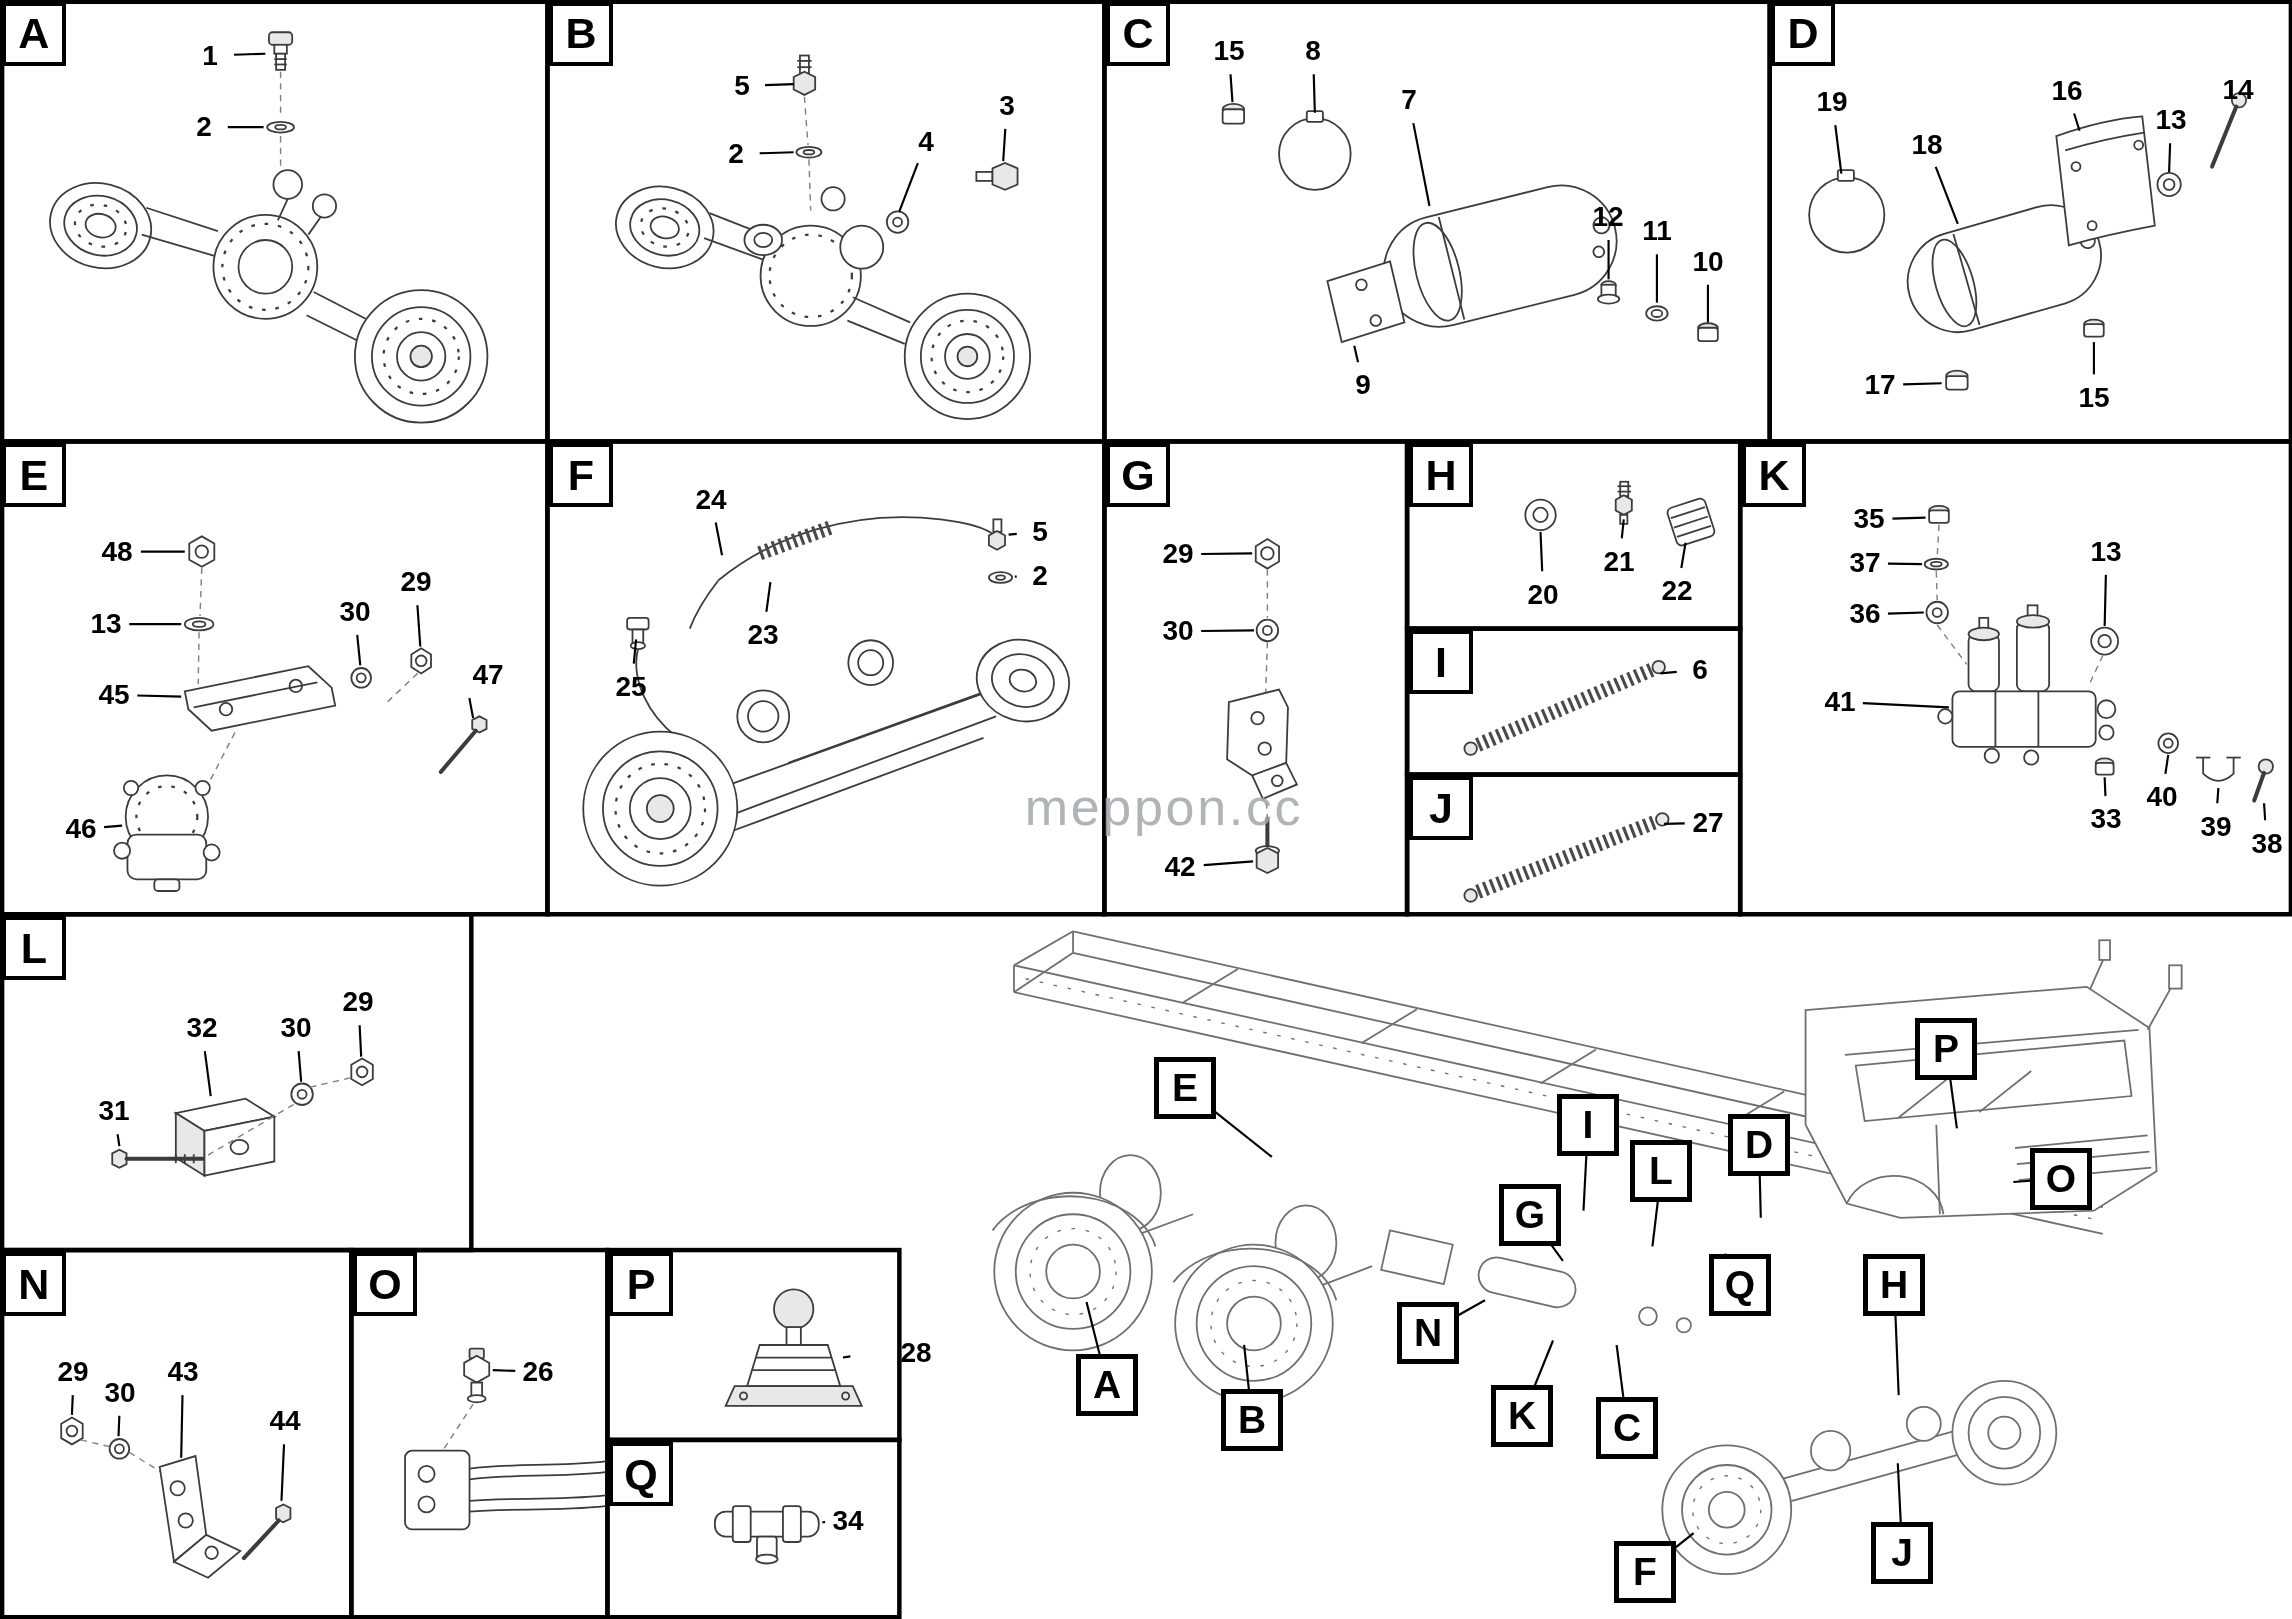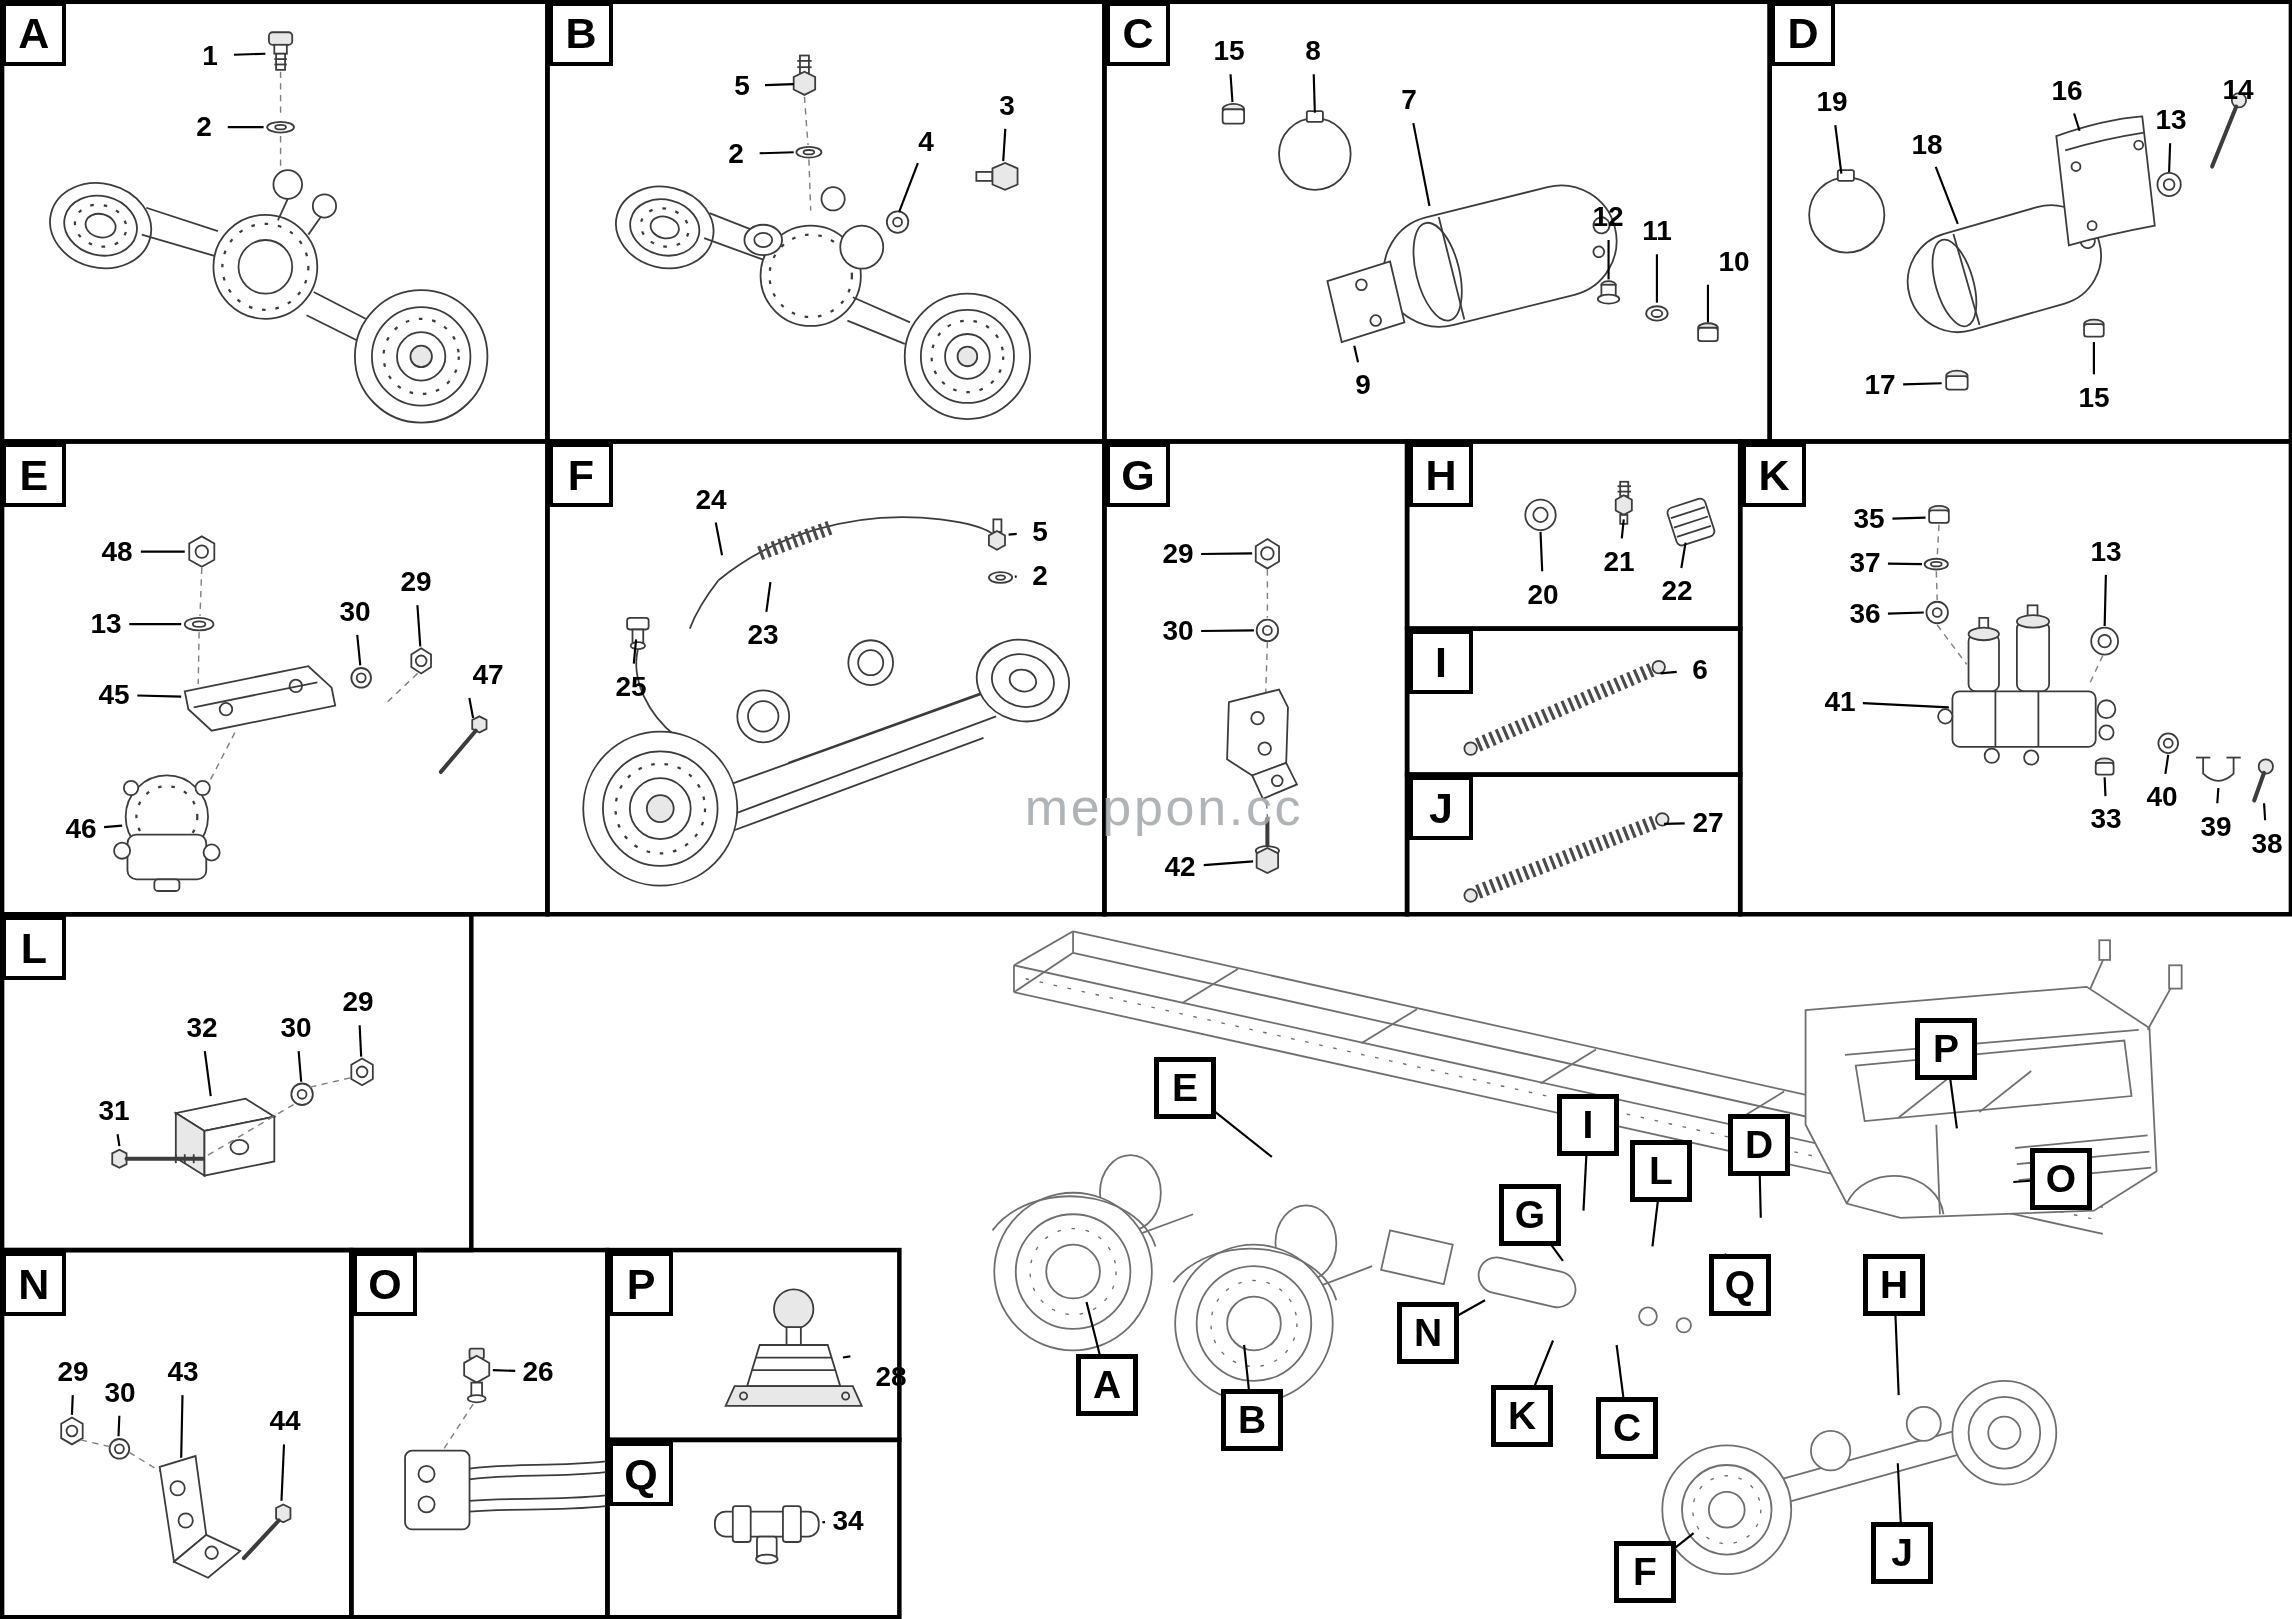--- a/index.html
+++ b/index.html
@@ -665,21 +665,21 @@
       <div class="callout" style="left: 736px; top: 154px;">2</div>
       <div class="callout" style="left: 926px; top: 142px;">4</div>
       <div class="callout" style="left: 1007px; top: 106px;">3</div>
       <div class="letter-box panel-letter" style="left: 1106px; top: 1.8px;">C</div>
       <div class="callout" style="left: 1229px; top: 51px;">15</div>
       <div class="callout" style="left: 1313px; top: 51px;">8</div>
       <div class="callout" style="left: 1409px; top: 100px;">7</div>
       <div class="callout" style="left: 1363px; top: 385px;">9</div>
       <div class="callout" style="left: 1608px; top: 217px;">12</div>
       <div class="callout" style="left: 1657px; top: 231px;">11</div>
-      <div class="callout" style="left: 1708px; top: 262px; margin-left: 26px;">10</div>
+      <div class="callout" style="left: 1708px; top: 262px;">10</div>
       <div class="letter-box panel-letter" style="left: 1771px; top: 1.8px;">D</div>
       <div class="callout" style="left: 1832px; top: 102px;">19</div>
       <div class="callout" style="left: 1927px; top: 145px;">18</div>
       <div class="callout" style="left: 2067px; top: 91px;">16</div>
       <div class="callout" style="left: 2171px; top: 120px;">13</div>
       <div class="callout" style="left: 2238px; top: 90px;">14</div>
       <div class="callout" style="left: 1880px; top: 385px;">17</div>
       <div class="callout" style="left: 2094px; top: 398px;">15</div>
       <div class="letter-box panel-letter" style="left: 1.8px; top: 443px;">E</div>
       <div class="callout" style="left: 117px; top: 552px;">48</div>
@@ -723,21 +723,21 @@
       <div class="callout" style="left: 358px; top: 1002px;">29</div>
       <div class="callout" style="left: 114px; top: 1111px;">31</div>
       <div class="letter-box panel-letter" style="left: 1.8px; top: 1252px;">N</div>
       <div class="callout" style="left: 73px; top: 1372px;">29</div>
       <div class="callout" style="left: 120px; top: 1393px;">30</div>
       <div class="callout" style="left: 183px; top: 1372px;">43</div>
       <div class="callout" style="left: 285px; top: 1421px;">44</div>
       <div class="letter-box panel-letter" style="left: 353px; top: 1252px;">O</div>
       <div class="callout" style="left: 538px; top: 1372px;">26</div>
       <div class="letter-box panel-letter" style="left: 609px; top: 1252px;">P</div>
-      <div class="callout" style="left: 891px; top: 1353px; margin-top: 24px;">28</div>
+      <div class="callout" style="left: 916px; top: 1353px;">28</div>
       <div class="letter-box panel-letter" style="left: 609px; top: 1442px;">Q</div>
       <div class="callout" style="left: 848px; top: 1521px;">34</div>
       <div class="letter-box tag-letter" style="left: 1185px; top: 1088px;">E</div>
       <div class="letter-box tag-letter" style="left: 1588px; top: 1125px;">I</div>
       <div class="letter-box tag-letter" style="left: 1661px; top: 1171px;">L</div>
       <div class="letter-box tag-letter" style="left: 1759px; top: 1145px;">D</div>
       <div class="letter-box tag-letter" style="left: 1946px; top: 1049px;">P</div>
       <div class="letter-box tag-letter" style="left: 2061px; top: 1179px;">O</div>
       <div class="letter-box tag-letter" style="left: 1530px; top: 1215px;">G</div>
       <div class="letter-box tag-letter" style="left: 1740px; top: 1285px;">Q</div>

